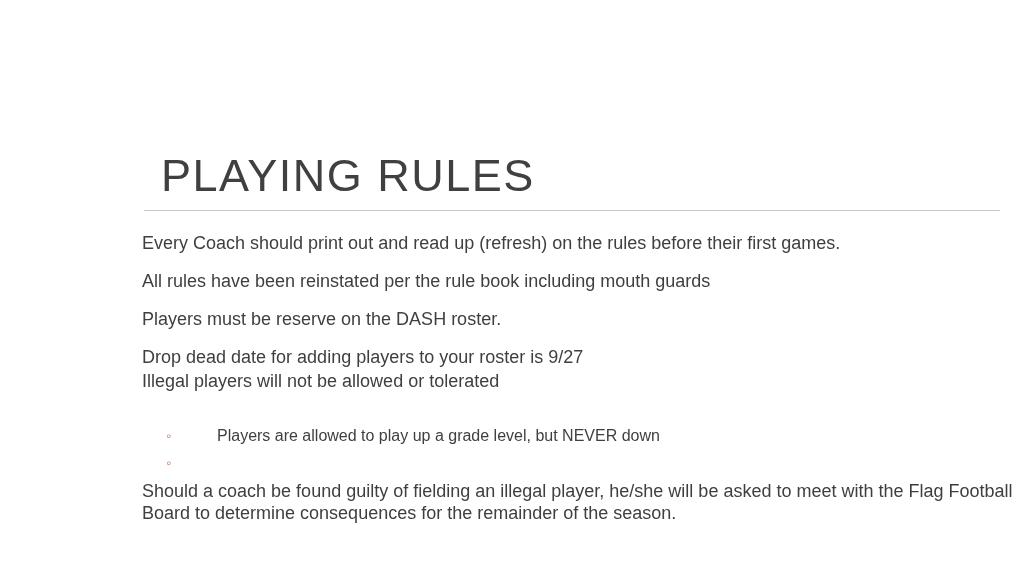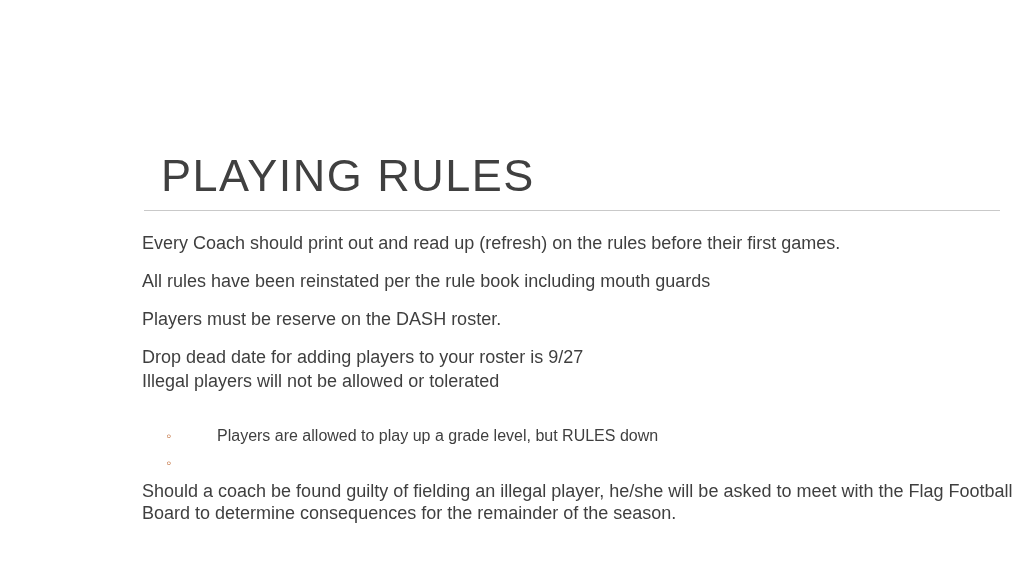--- a/index.html
+++ b/index.html
@@ -107,21 +107,21 @@
   <p class="body-text p2">All rules have been reinstated per the rule book including mouth guards</p>
 
   <p class="body-text p3">Players must be reserve on the DASH roster.</p>
 
   <p class="body-text p4">Drop dead date for adding players to your roster is 9/27</p>
 
   <p class="body-text p5">Illegal players will not be allowed or tolerated</p>
 
   <div class="sub-bullet s1">
     <span class="marker">◦</span>
-    <span>Players are allowed to play up a grade level, but RULES down</span>
+    <span>Players are allowed to play up a grade level, but NEVER down</span>
   </div>
 
   <div class="sub-bullet s2">
     <span class="marker">◦</span>
   </div>
 
   <p class="body-text p6">Should a coach be found guilty of fielding an illegal player, he/she will be asked to meet with the Flag Football Board to determine consequences for the remainder of the season.</p>
 
   <div class="footer-strip"></div>
 

